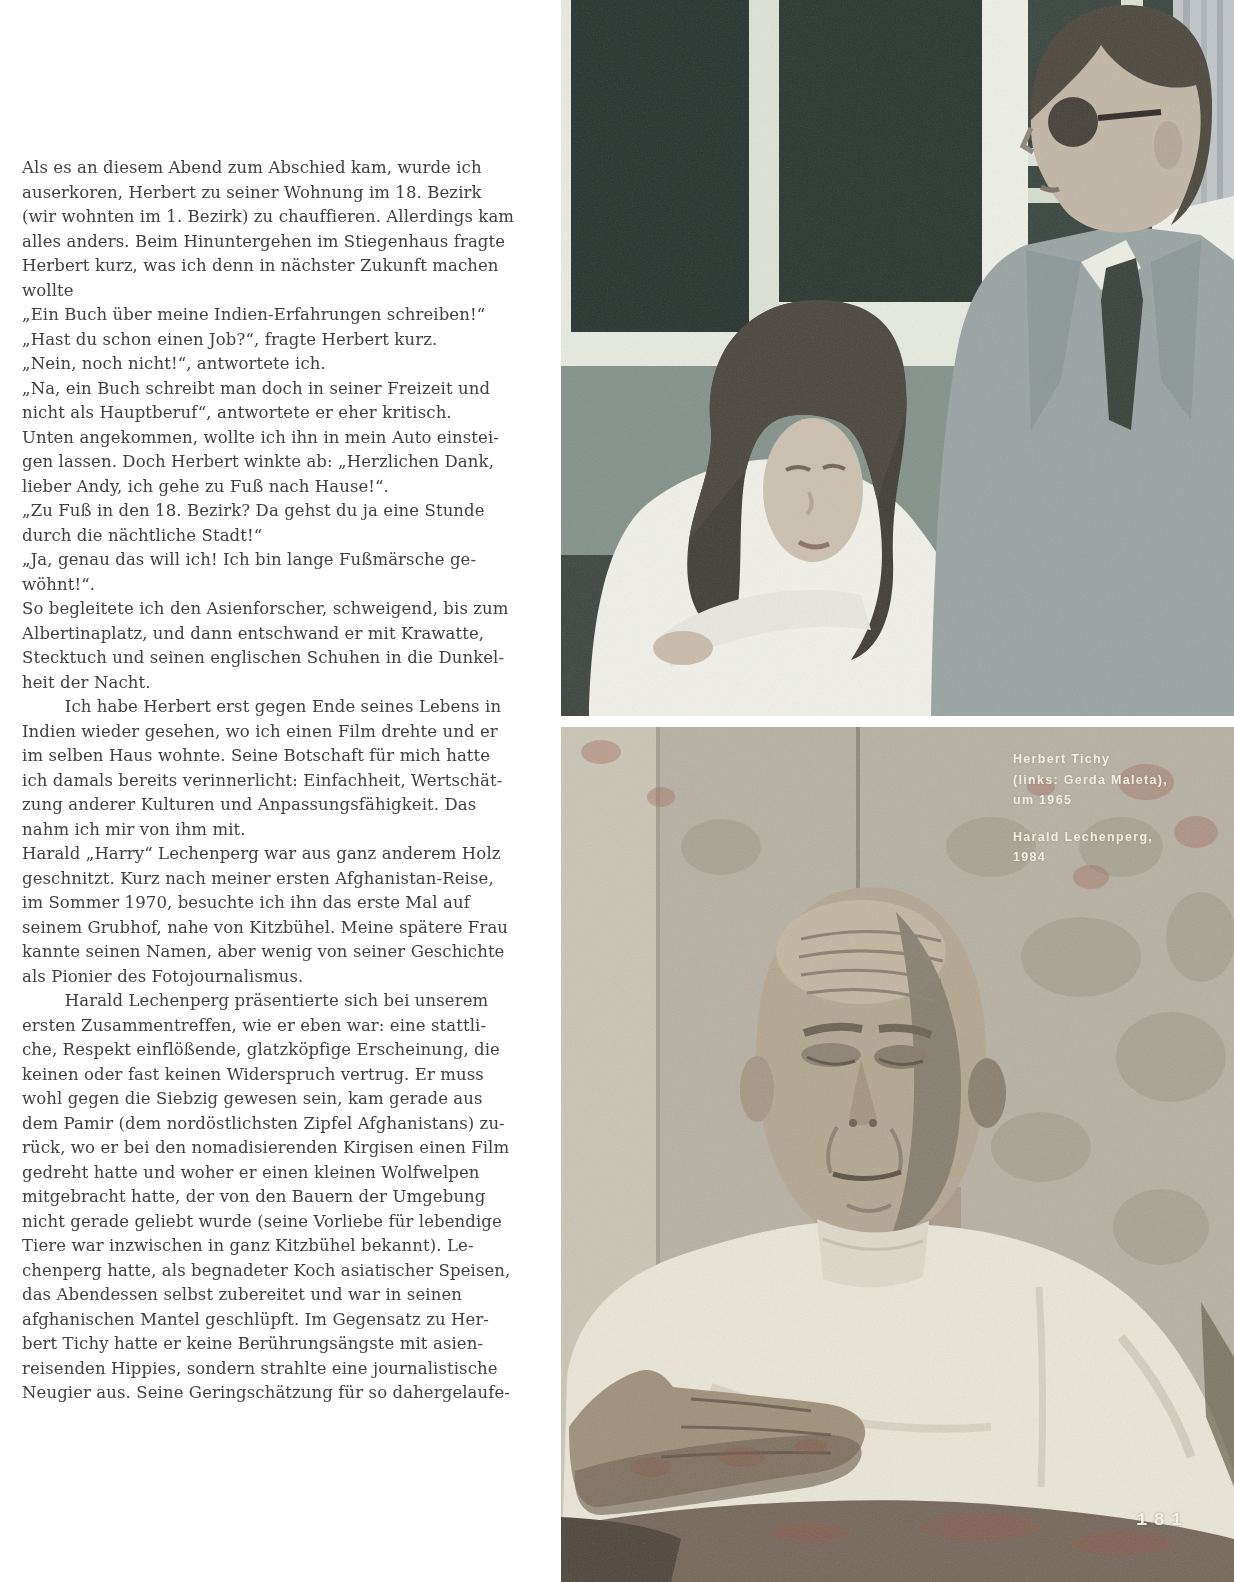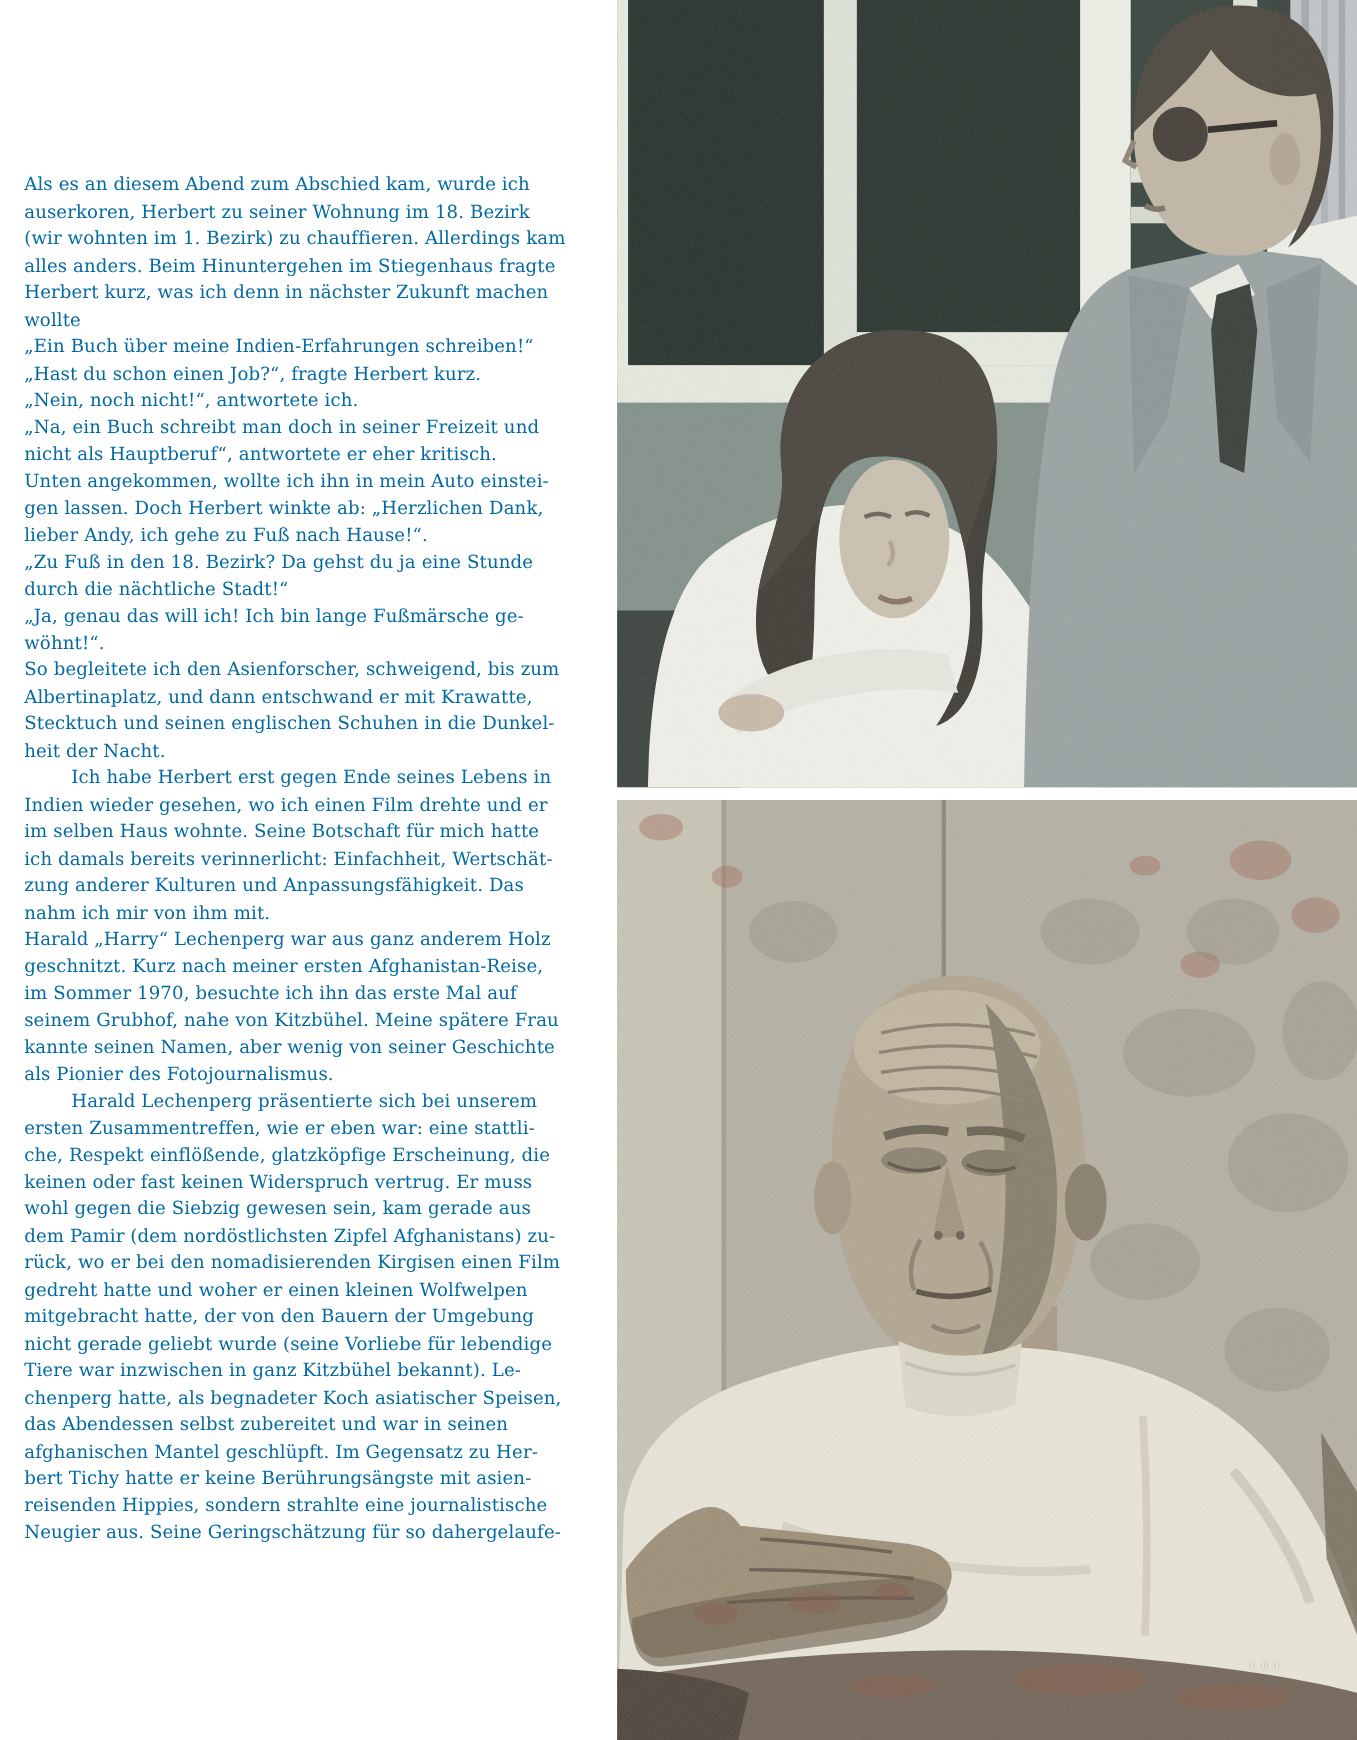--- a/index.html
+++ b/index.html
@@ -8,21 +8,21 @@
     width:1234px;height:1582px;
     background:#ffffff;
     overflow:hidden;
     font-family:"DejaVu Serif", serif;
   }
   
   .text-col{
     position:absolute;
     left:22px;top:156px;
     width:520px;
-    color:#0369a1;
+    color:#404040;
     font-size:16.5px;
     line-height:24.5px;
     letter-spacing:0.1px;
   }
   .text-block{
     white-space:pre;
     font-family:"DejaVu Serif", serif;
   }
   .text-block + .text-block{}
   
@@ -43,22 +43,22 @@
     letter-spacing:1.3px;
     text-shadow:0 0 2px rgba(120,115,100,0.45);
   }
   .caption-block{white-space:pre;}
   .caption-block + .caption-block{margin-top:16px;}
   
   .page-number{
     position:absolute;
     left:575px;top:782px;
     color:#f3efe6;
-    font-family:Liberation Serif, serif;
-    font-size:10px;
+    font-family:Liberation Mono, monospace;
+    font-size:19px;
     font-weight:bold;
     letter-spacing:6px;
     text-shadow:0 0 2px rgba(60,50,40,0.5);
   }
 </style>
 </head>
 <body>
 
 <div class="page">
 
@@ -261,17 +261,24 @@
       <g opacity="0.5" fill="#8a5f4e">
         <ellipse cx="420" cy="800" rx="60" ry="14"></ellipse>
           <ellipse cx="560" cy="816" rx="50" ry="12"></ellipse>
         <ellipse cx="250" cy="806" rx="40" ry="10"></ellipse>
       </g>
       <path d="M0,790 C40,792 90,798 120,812 L110,855 L0,855 Z" fill="#4f463c"></path>
 
       <rect width="673" height="855" filter="url(#grain2)" opacity="0.15"></rect>
     </svg>
 
+    <div class="caption-stack">
+      <div class="caption-block">Herbert Tichy
+(links: Gerda Maleta),
+um 1965</div>
+      <div class="caption-block">Harald Lechenperg,
+1984</div>
+    </div>
 
     <div class="page-number">181</div>
   </div>
 
 </div>
 
 </body></html>

